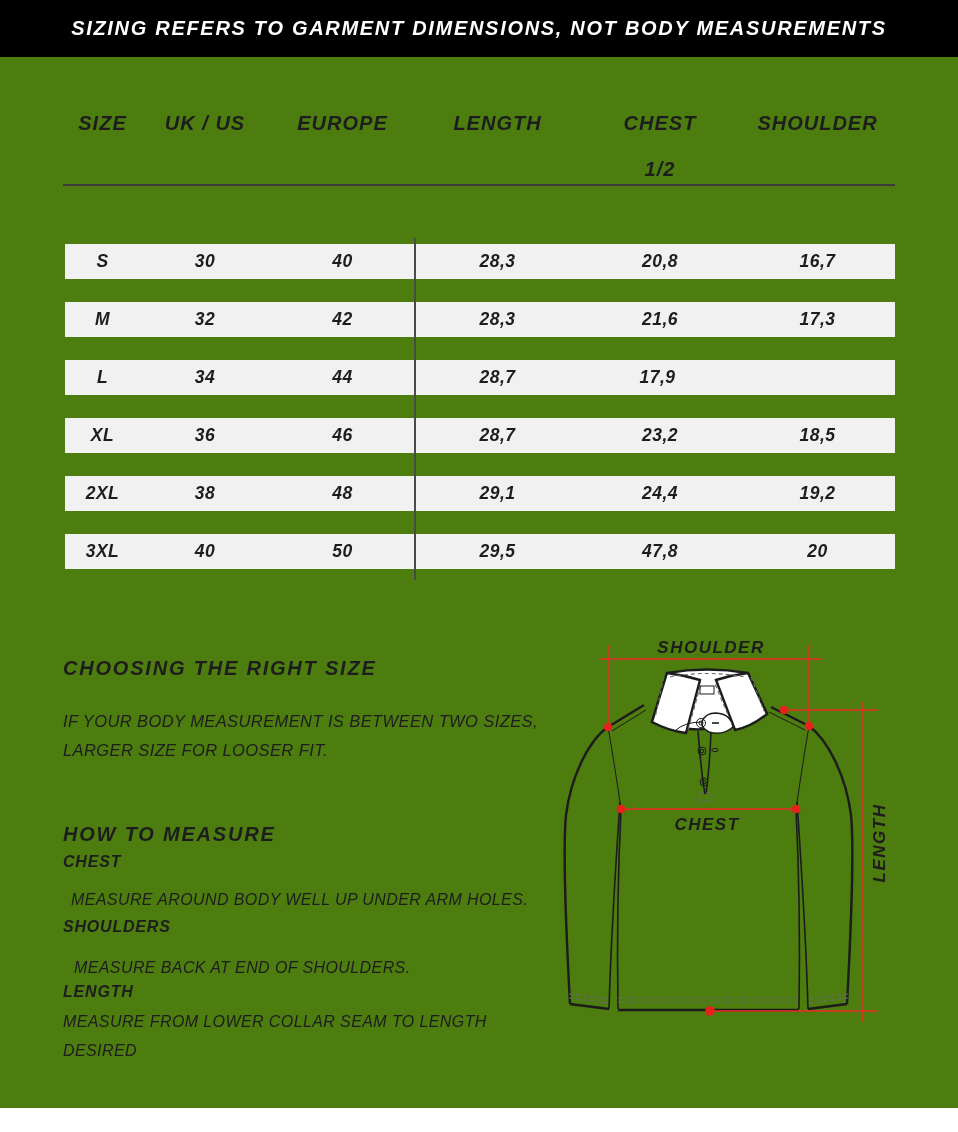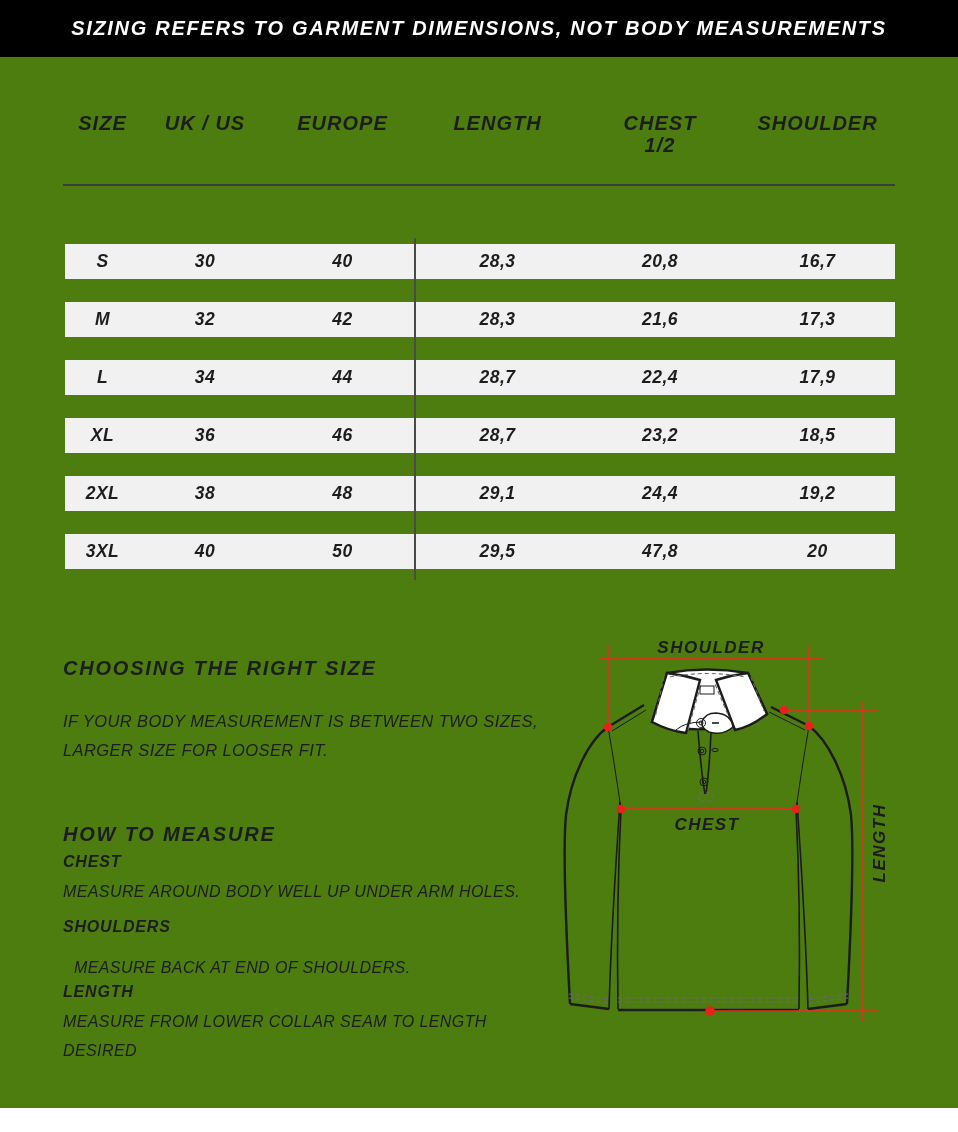--- a/index.html
+++ b/index.html
@@ -8,21 +8,21 @@
 
   
   .banner{position:absolute;top:0;left:0;width:958px;height:57px;background:#000;
           display:flex;align-items:center;justify-content:center;}
   .banner span{color:#fff;font-size:20px;font-weight:700;letter-spacing:1.7px;white-space:nowrap;}
 
   
   .thead{position:absolute;left:65px;top:112px;width:830px;display:flex;
          font-weight:700;font-size:20px;letter-spacing:1px;text-align:center;}
   .th{line-height:22px;}
-  .th .sub{display:block;font-weight:700;}
+  .th .sub{display:block;font-weight:700;margin-top:24px;}
   .c1{width:75px;} .c2{width:130px;} .c3{width:145px;} .c4{width:165px;} .c5{width:160px;} .c6{width:155px;}
   .rule{position:absolute;left:63px;top:184px;width:832px;height:2px;background:#3c3c3c;}
   .row{position:absolute;left:65px;width:830px;height:35px;background:#f1f1f1;
        display:flex;align-items:center;text-align:center;font-size:17.5px;font-weight:700;letter-spacing:.5px;}
   .row div{line-height:35px;}
   .vdivider{position:absolute;left:414px;top:238px;width:2px;height:342px;background:#4a4a4a;}
 
   
   .h-title{position:absolute;left:63px;font-size:20px;font-weight:700;letter-spacing:1.8px;}
   .para{position:absolute;left:63px;font-size:16.5px;line-height:29px;letter-spacing:.4px;}
@@ -79,21 +79,20 @@
       <div class="c3">42</div>
       <div class="c4">28,3</div>
       <div class="c5">21,6</div>
       <div class="c6">17,3</div>
     </div>
     <div class="row" style="top:360px">
       <div class="c1">L</div>
       <div class="c2">34</div>
       <div class="c3">44</div>
       <div class="c4">28,7</div>
-      <div class="c5">22,4</div>
       <div class="c6">17,9</div>
     </div>
     <div class="row" style="top:418px">
       <div class="c1">XL</div>
       <div class="c2">36</div>
       <div class="c3">46</div>
       <div class="c4">28,7</div>
       <div class="c5">23,2</div>
       <div class="c6">18,5</div>
     </div>
@@ -119,21 +118,21 @@
 
   <h2 class="h-title" style="top:640px">CHOOSING THE RIGHT SIZE</h2>
   <p class="para" style="top:690px">
     <span>IF YOUR BODY MEASUREMENT IS BETWEEN TWO SIZES,</span>
     <span>LARGER SIZE FOR LOOSER FIT.</span>
   </p>
 
   <h2 class="h-title" style="top:806px">HOW TO MEASURE</h2>
 
   <div class="sub-label" style="top:853px">CHEST</div>
-  <p class="sub-text" style="top:877px;margin:0">
+  <p class="sub-text" style="top:877px;margin:8px">
     <span>MEASURE AROUND BODY WELL UP UNDER ARM HOLES.</span>
   </p>
 
   <div class="sub-label" style="top:918px">SHOULDERS</div>
   <p class="sub-text" style="top:942px;margin:11px">
     <span>MEASURE BACK AT END OF SHOULDERS.</span>
   </p>
 
   <div class="sub-label" style="top:983px">LENGTH</div>
   <p class="sub-text" style="top:1007px;margin:0">

